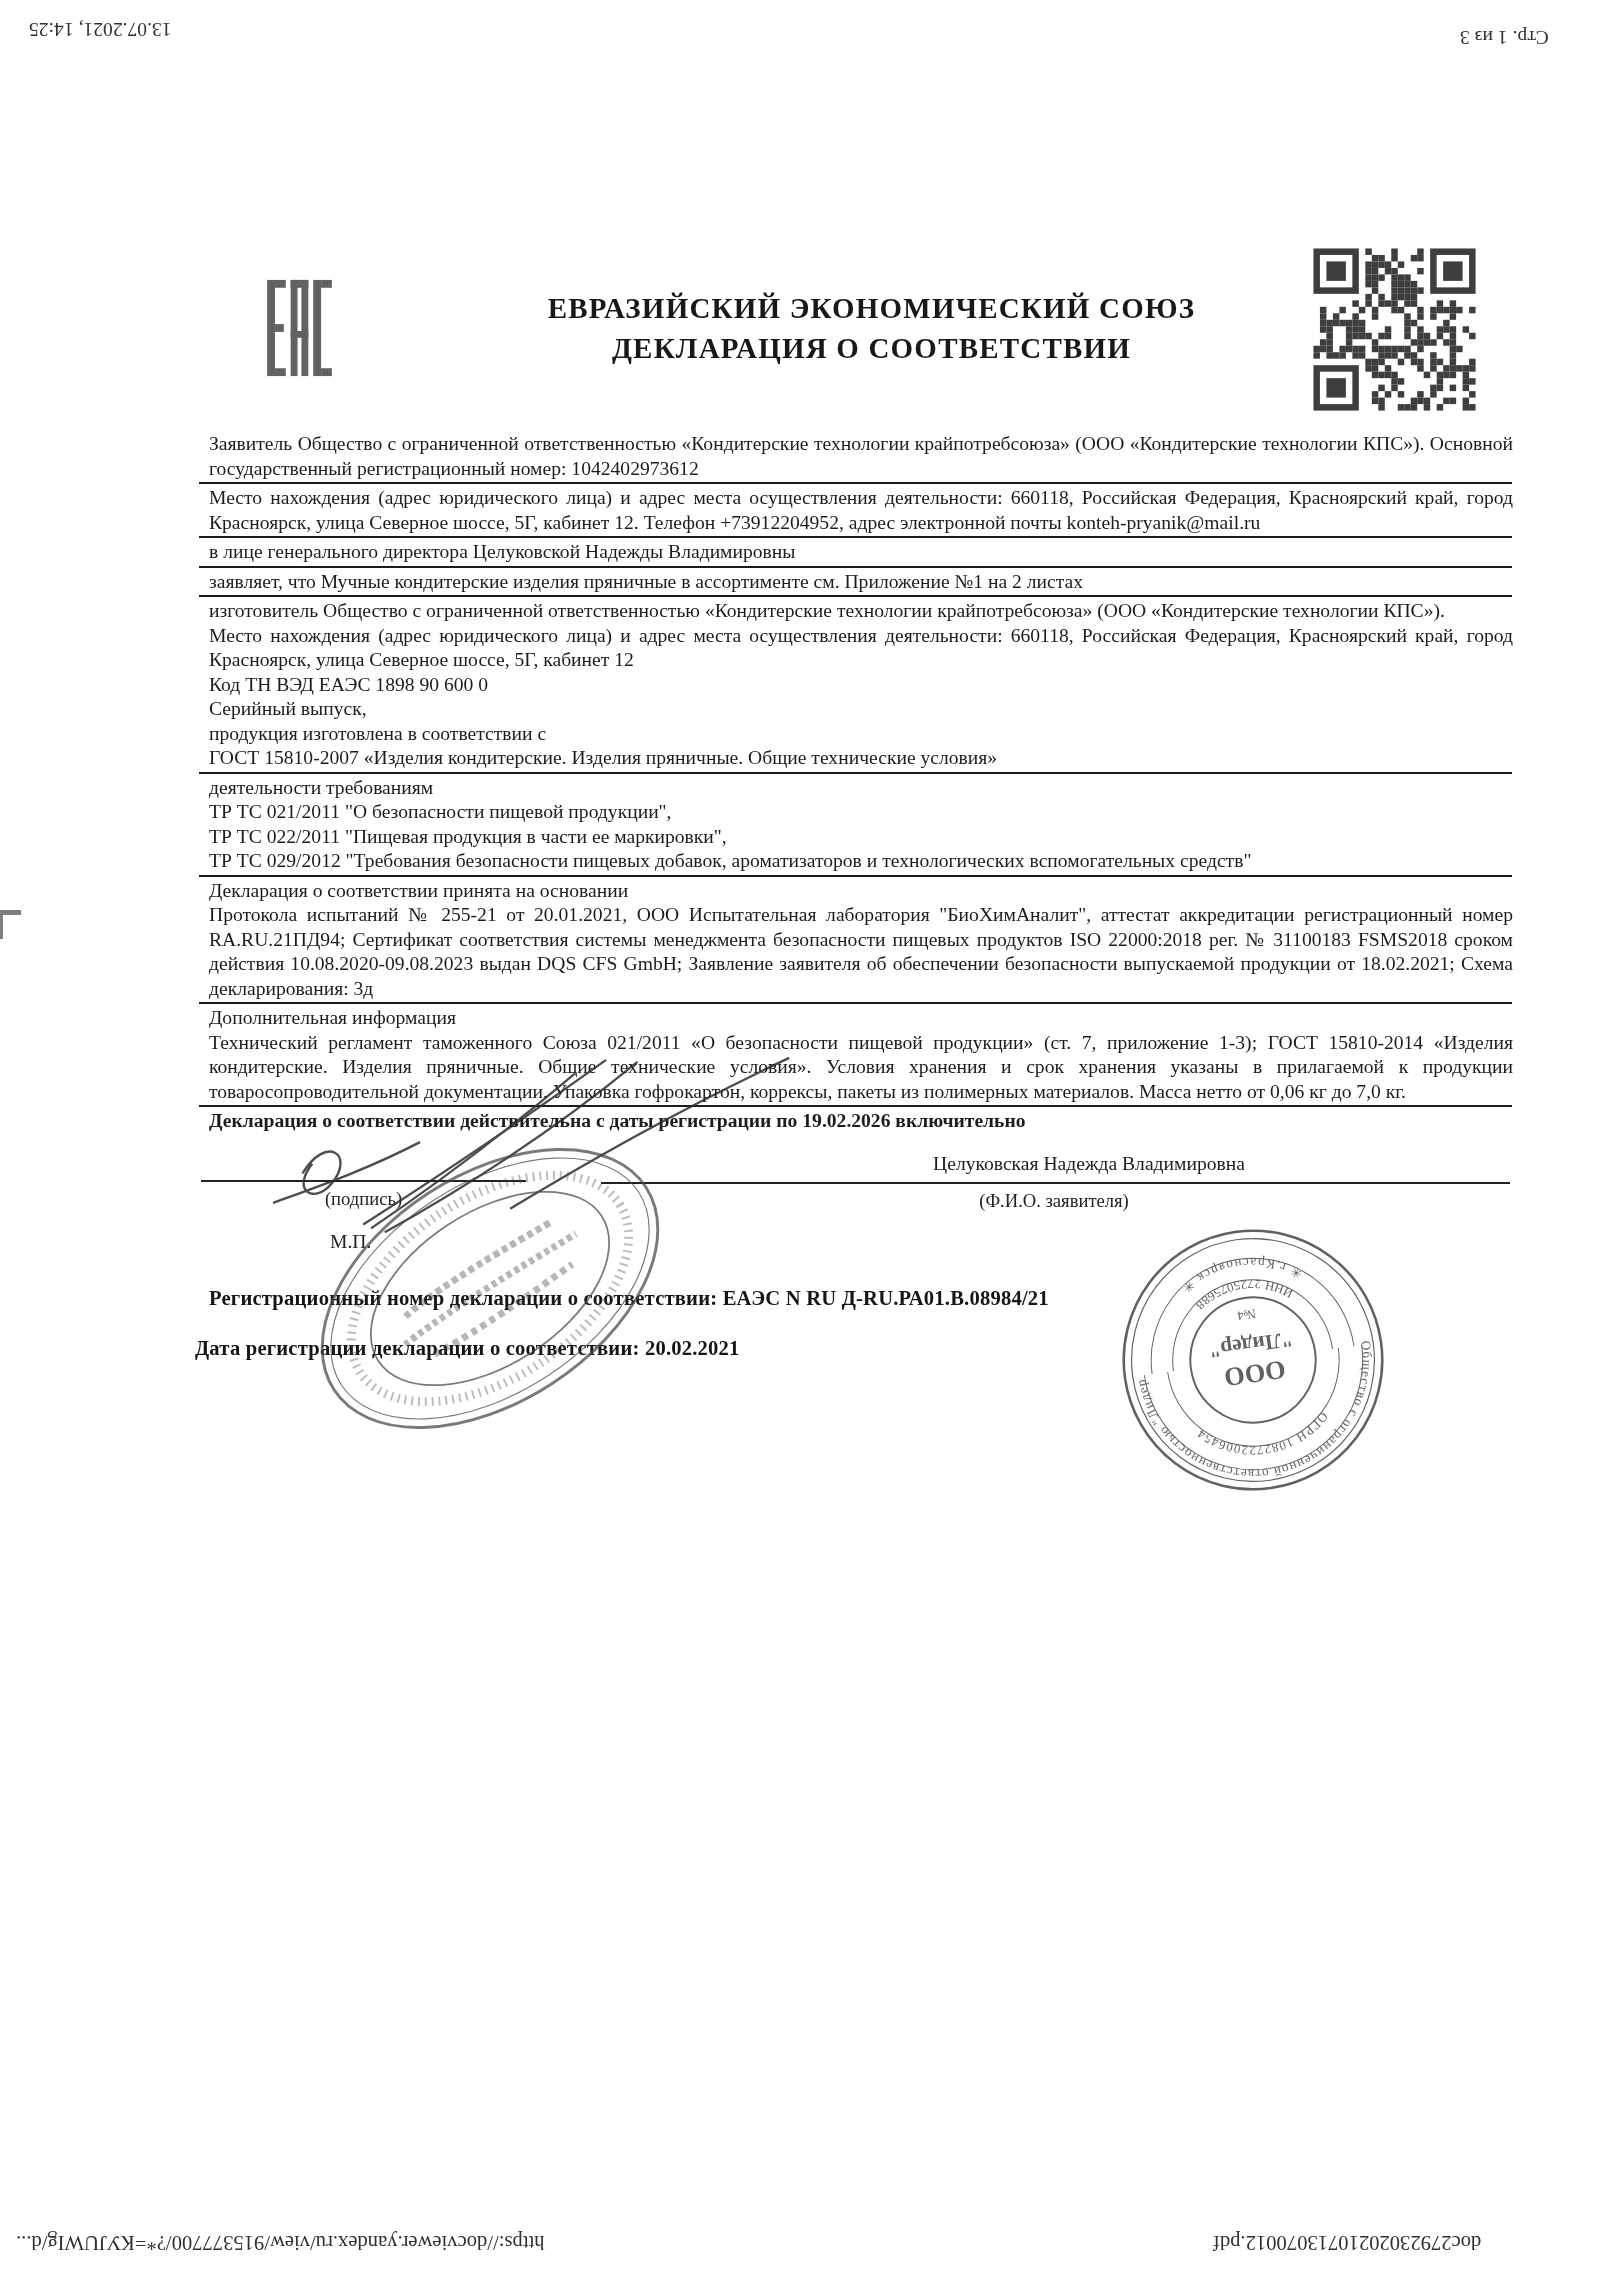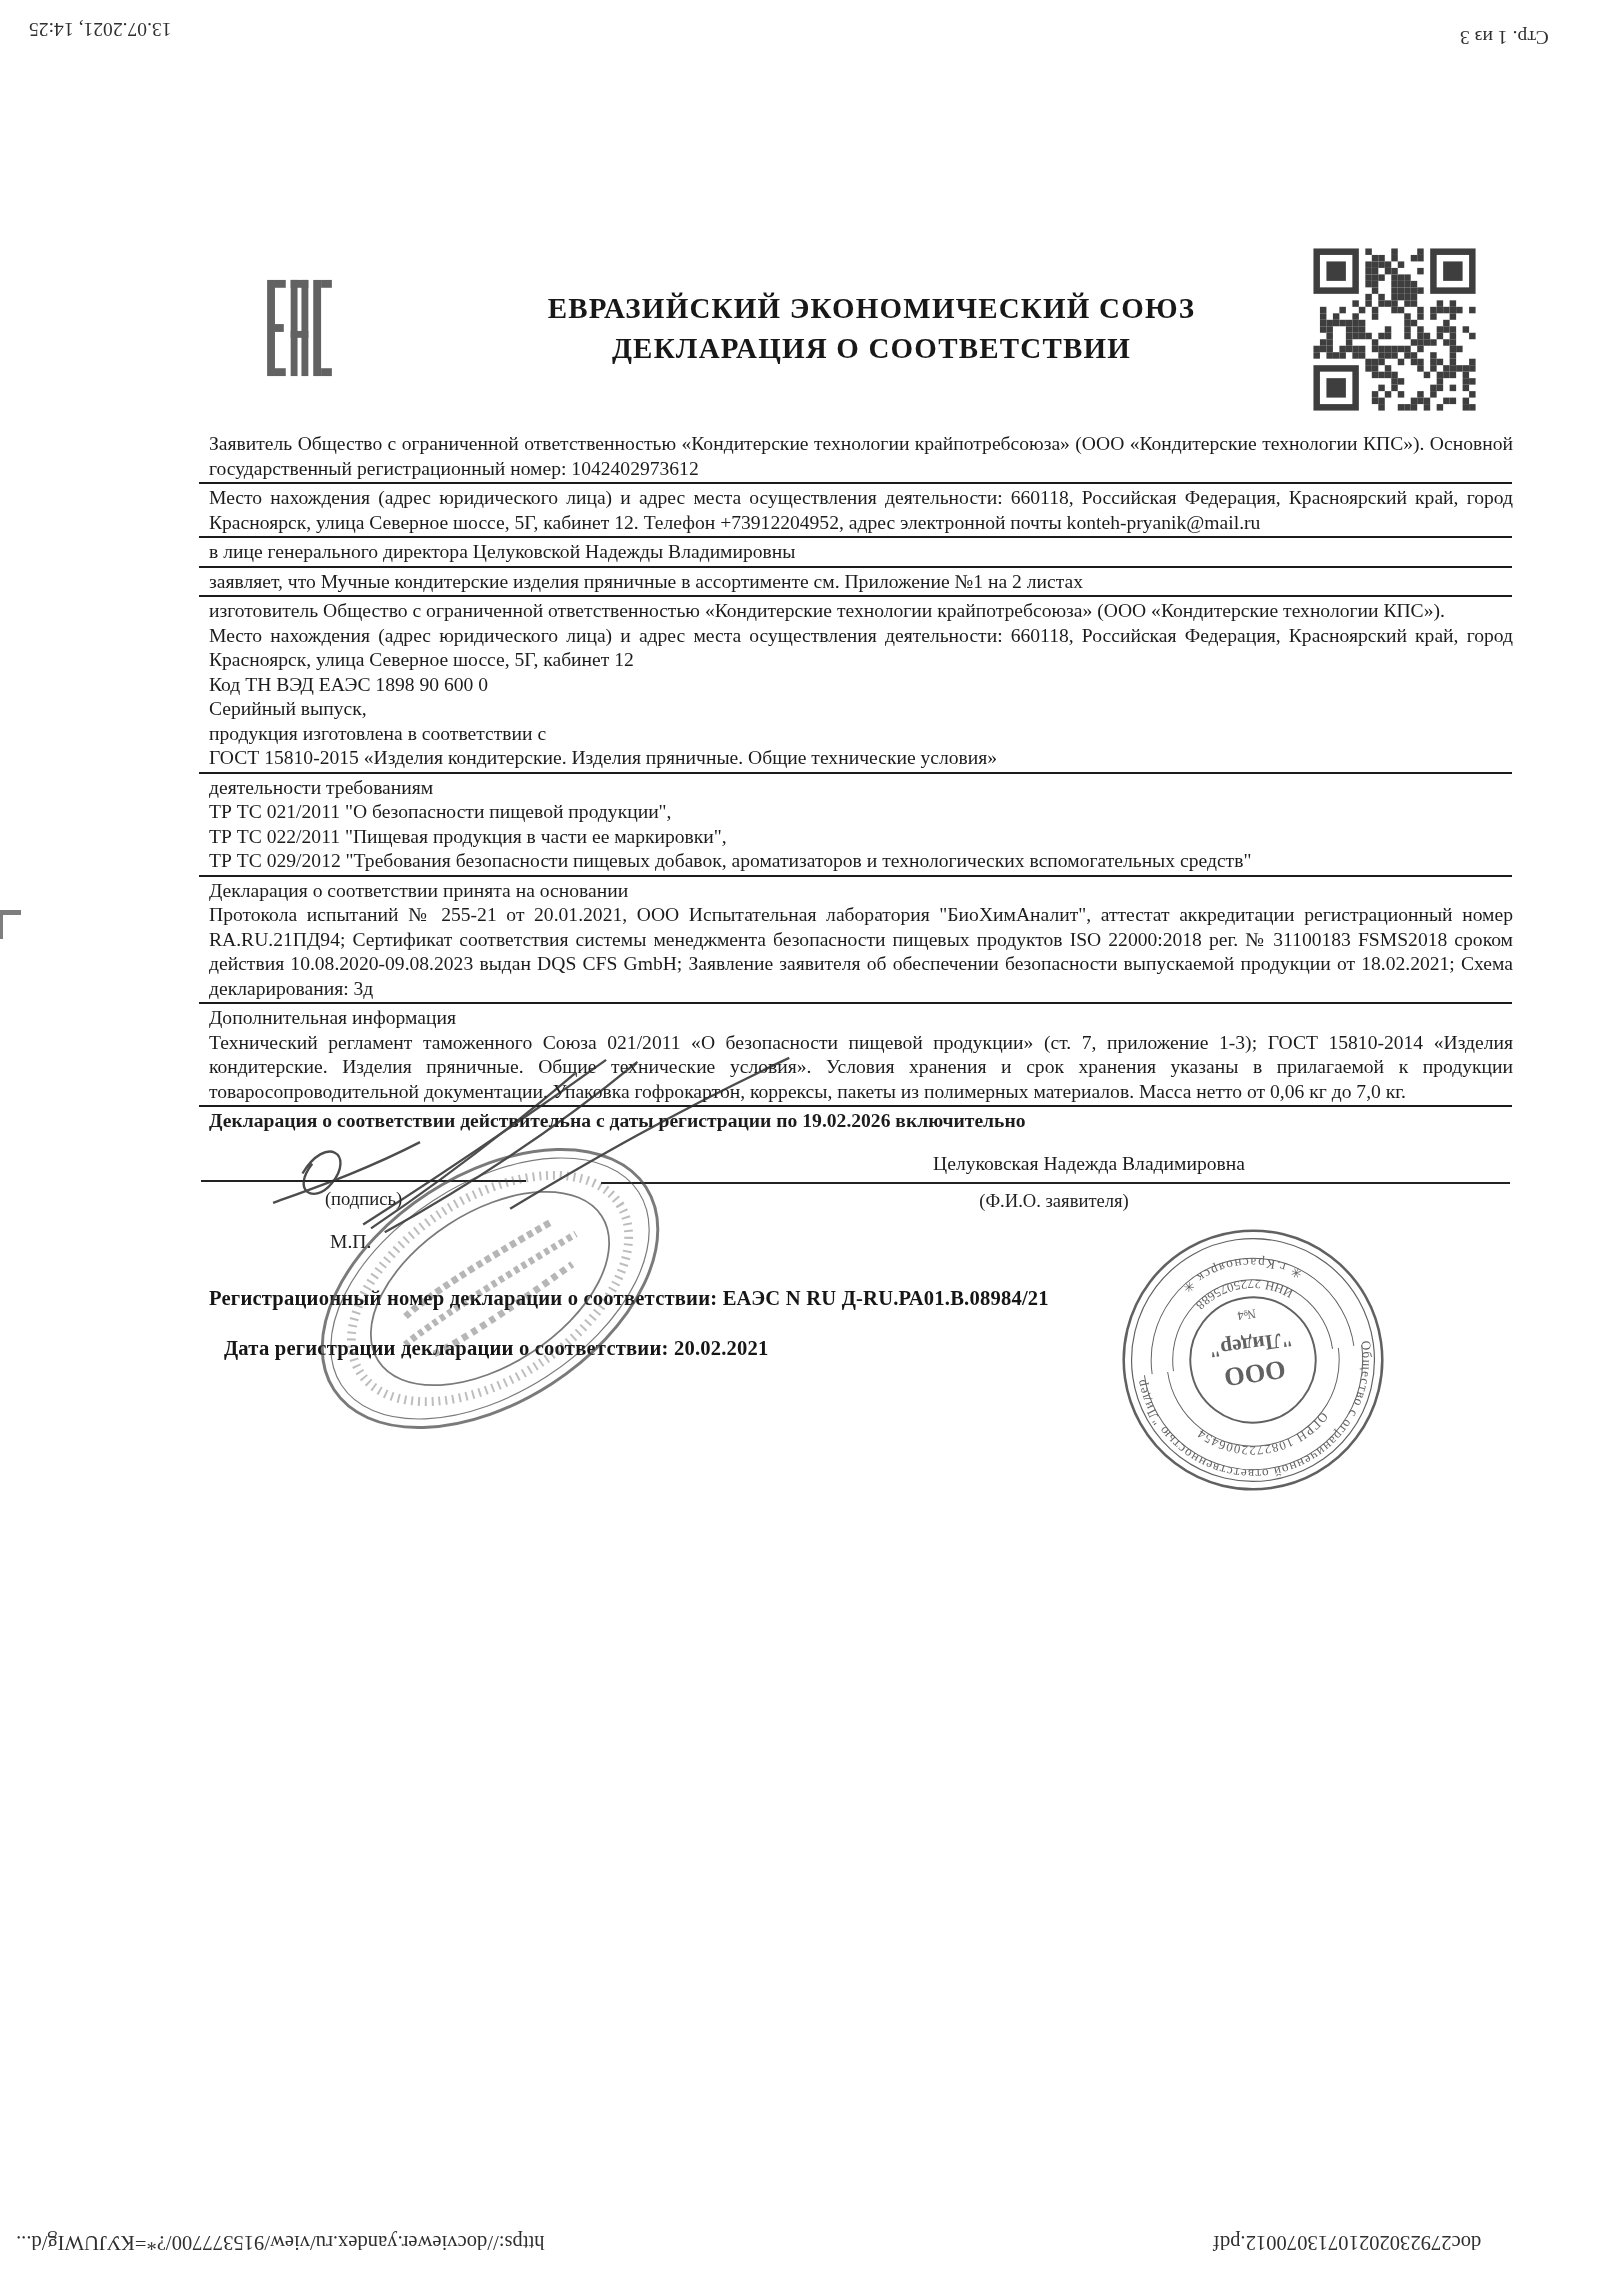--- a/index.html
+++ b/index.html
@@ -296,21 +296,21 @@
   <div class="rule"></div>
   <div class="bline">в лице генерального директора Целуковской Надежды Владимировны</div>
   <div class="rule"></div>
   <div class="bline">заявляет, что Мучные кондитерские изделия пряничные в ассортименте см. Приложение №1 на 2 листах</div>
   <div class="rule"></div>
   <div class="bline j">изготовитель Общество с ограниченной ответственностью «Кондитерские технологии крайпотребсоюза» (ООО «Кондитерские технологии КПС»).</div>
   <div class="bline j">Место нахождения (адрес юридического лица) и адрес места осуществления деятельности: 660118, Российская Федерация, Красноярский край, город Красноярск, улица Северное шоссе, 5Г, кабинет 12</div>
   <div class="bline">Код ТН ВЭД ЕАЭС 1898 90 600 0</div>
   <div class="bline">Серийный выпуск,</div>
   <div class="bline">продукция изготовлена в соответствии с</div>
-  <div class="bline">ГОСТ 15810-2015 «Изделия кондитерские. Изделия пряничные. Общие технические условия»</div>
+  <div class="bline">ГОСТ 15810-2007 «Изделия кондитерские. Изделия пряничные. Общие технические условия»</div>
   <div class="rule"></div>
   <div class="bline">деятельности требованиям</div>
   <div class="bline">ТР ТС 021/2011 "О безопасности пищевой продукции",</div>
   <div class="bline">ТР ТС 022/2011 "Пищевая продукция в части ее маркировки",</div>
   <div class="bline">ТР ТС 029/2012 "Требования безопасности пищевых добавок, ароматизаторов и технологических вспомогательных средств"</div>
   <div class="rule"></div>
   <div class="bline">Декларация о соответствии принята на основании</div>
   <div class="bline j">Протокола испытаний № 255-21 от 20.01.2021, ООО Испытательная лаборатория "БиоХимАналит", аттестат аккредитации регистрационный номер RA.RU.21ПД94; Сертификат соответствия системы менеджмента безопасности пищевых продуктов ISO 22000:2018 рег. № 31100183 FSMS2018 сроком действия 10.08.2020-09.08.2023 выдан DQS CFS GmbH; Заявление заявителя об обеспечении безопасности выпускаемой продукции от 18.02.2021; Схема декларирования: 3д</div>
   <div class="rule"></div>
   <div class="bline">Дополнительная информация</div>
@@ -320,21 +320,21 @@
 </div>
 
 <div class="abs fio" style="left:633px;top:1153px;width:912px;">Целуковская Надежда Владимировна</div>
 <div class="abs sigline" style="left:201px;top:1180px;width:325px;"></div>
 <div class="abs sigline" style="left:601px;top:1182px;width:909px;"></div>
 <div class="abs cap" style="left:201px;top:1188px;width:325px;">(подпись)</div>
 <div class="abs cap" style="left:598px;top:1190px;width:912px;">(Ф.И.О. заявителя)</div>
 <div class="abs mp" style="left:330px;top:1231px;">М.П.</div>
 
 <div class="abs regline" style="left:209px;top:1287px;">Регистрационный номер декларации о соответствии: ЕАЭС N RU Д-RU.РА01.В.08984/21</div>
-<div class="abs regline" style="left:224px;top:1337px;text-align:center;">Дата регистрации декларации о соответствии: 20.02.2021</div>
+<div class="abs regline" style="left:195px;top:1337px;text-align:center;">Дата регистрации декларации о соответствии: 20.02.2021</div>
 
 <div class="abs" style="left:216px;top:1054px;">
   <svg width="647" height="191" viewBox="0 0 660 195" fill="none" stroke="#2d2d2d" stroke-width="2.4" opacity="0.85">
     <path d="M 398,6 C 320,62 232,122 150,174"></path>
     <path d="M 430,8 C 352,72 262,132 172,182"></path>
     <path d="M 366,20 C 300,76 226,132 158,178"></path>
     <path d="M 585,4 C 470,58 380,110 300,158"></path>
     <path d="M 88,122 c 24,-40 54,-20 30,10 c -18,22 -42,8 -20,-20"></path>
     <path d="M 58,152 c 44,-16 96,-34 150,-62"></path>
   </svg>

